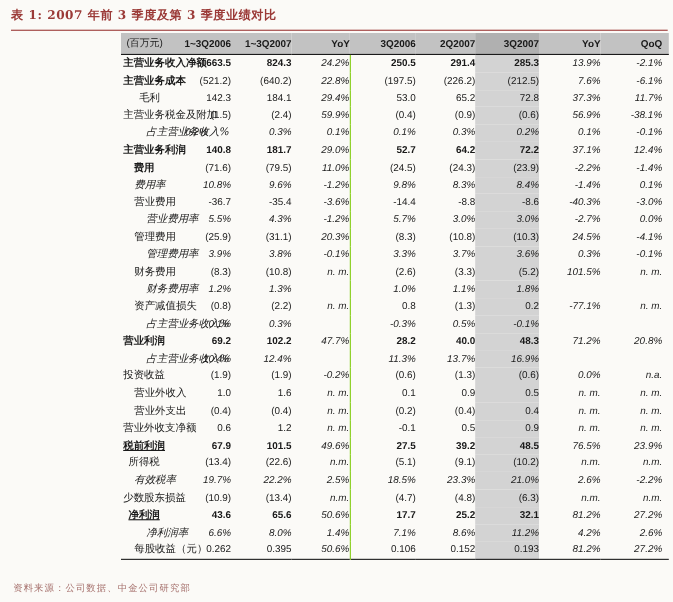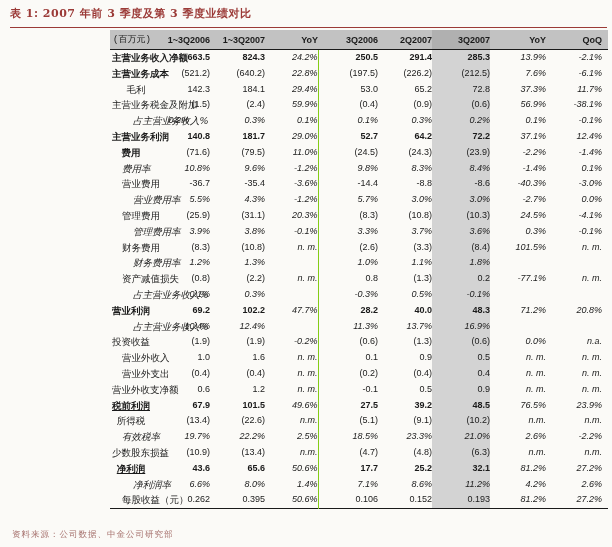--- a/index.html
+++ b/index.html
@@ -27,22 +27,22 @@
     background:var(--accent);
   }
   .tablewrap{position:absolute;left:110px;top:30px;}
   table{border-collapse:collapse;table-layout:fixed;width:498px;border-bottom:1px solid #1a1a1a;}
   th{
     background:var(--header-bg);
     font-size:9px;font-weight:bold;text-align:right;
     height:19px;padding:0;border-bottom:1px solid #1a1a1a;white-space:nowrap;
   }
   th.label-col{
-    text-align:left;padding-left:3px;
-    font-family:Liberation Mono, monospace;font-weight:normal;margin-top:28px;
+    text-align:center;padding-left:3px;
+    font-family:Liberation Sans, sans-serif;font-weight:normal;margin-top:28px;
   }
   th.hl{background:var(--header-hl);}
   th:last-child,td:last-child{padding-right:6px;}
   td{
     font-size:9px;height:15.8px;padding:0;text-align:right;
     white-space:nowrap;line-height:15.8px;
   }
   td.label{
     text-align:center;
     font-family:"DejaVu Serif","Liberation Serif",serif;
@@ -227,21 +227,21 @@
             <td class="it">0.3%</td>
             <td class="it">-0.1%</td>
           </tr>
           <tr>
             <td class="label ind1">财务费用</td>
             <td>(8.3)</td>
             <td>(10.8)</td>
             <td class="it div-r">n. m.</td>
             <td>(2.6)</td>
             <td>(3.3)</td>
-            <td class="hl">(8.4)</td>
+            <td class="hl">(5.2)</td>
             <td class="it">101.5%</td>
             <td class="it">n. m.</td>
           </tr>
           <tr>
             <td class="label ind2 it">财务费用率</td>
             <td class="it">1.2%</td>
             <td class="it">1.3%</td>
             <td class="it div-r"></td>
             <td class="it">1.0%</td>
             <td class="it">1.1%</td>

